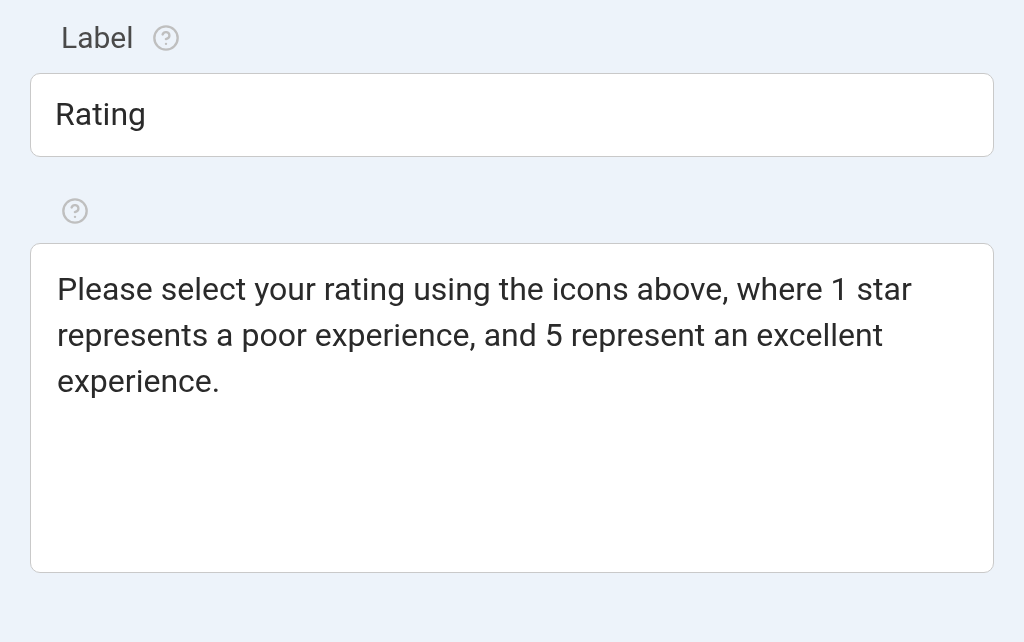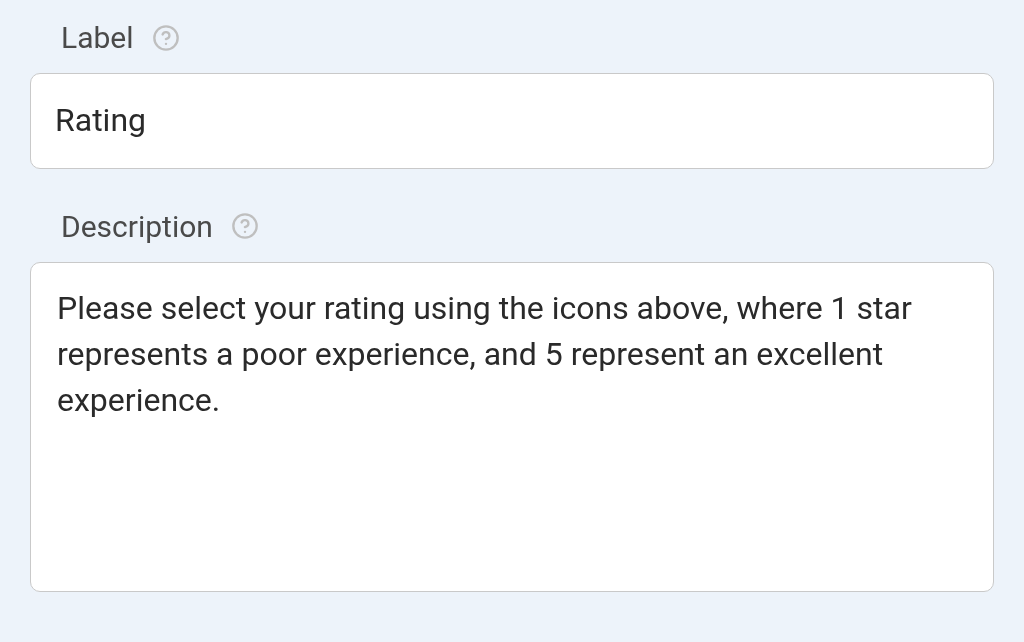--- a/index.html
+++ b/index.html
@@ -38,21 +38,21 @@
     }
     .help-icon svg {
       width: 28px;
       height: 28px;
     }
     .text-input {
       width: 100%;
       background-color: #ffffff;
       border: 1px solid #c9c9c9;
       border-radius: 10px;
-      padding: 26px 24px;
+      padding: 20px 24px;
       font-size: 32px;
       color: #2a2a2a;
       font-family: inherit;
       font-weight: 400;
       line-height: 1.3;
     }
     .textarea-input {
       width: 100%;
       background-color: #ffffff;
       border: 1px solid #c9c9c9;
@@ -79,21 +79,20 @@
         <path d="M9.09 9a3 3 0 0 1 5.83 1c0 2-3 3-3 3"></path>
         <line x1="12" y1="17" x2="12.01" y2="17"></line>
       </svg>
     </span>
   </div>
   <input type="text" class="text-input" value="Rating" style="">
 </div>
 
 <div class="form-group">
   <div class="field-header">
-    <label class="field-label">Description</label>
     <span class="help-icon">
       <svg viewBox="0 0 24 24" fill="none" stroke="#bfbfbf" stroke-width="2" stroke-linecap="round" stroke-linejoin="round">
         <circle cx="12" cy="12" r="10"></circle>
         <path d="M9.09 9a3 3 0 0 1 5.83 1c0 2-3 3-3 3"></path>
         <line x1="12" y1="17" x2="12.01" y2="17"></line>
       </svg>
     </span>
   </div>
   <textarea class="textarea-input" style="">Please select your rating using the icons above, where 1 star represents a poor experience, and 5 represent an excellent experience.</textarea>
 </div>

